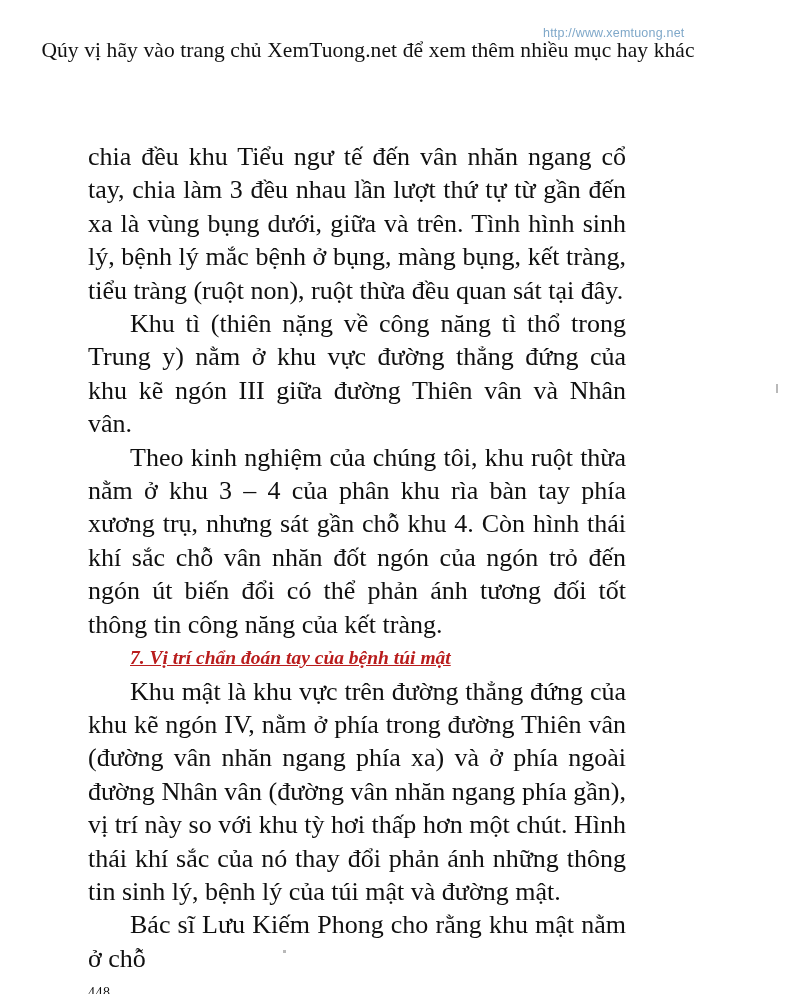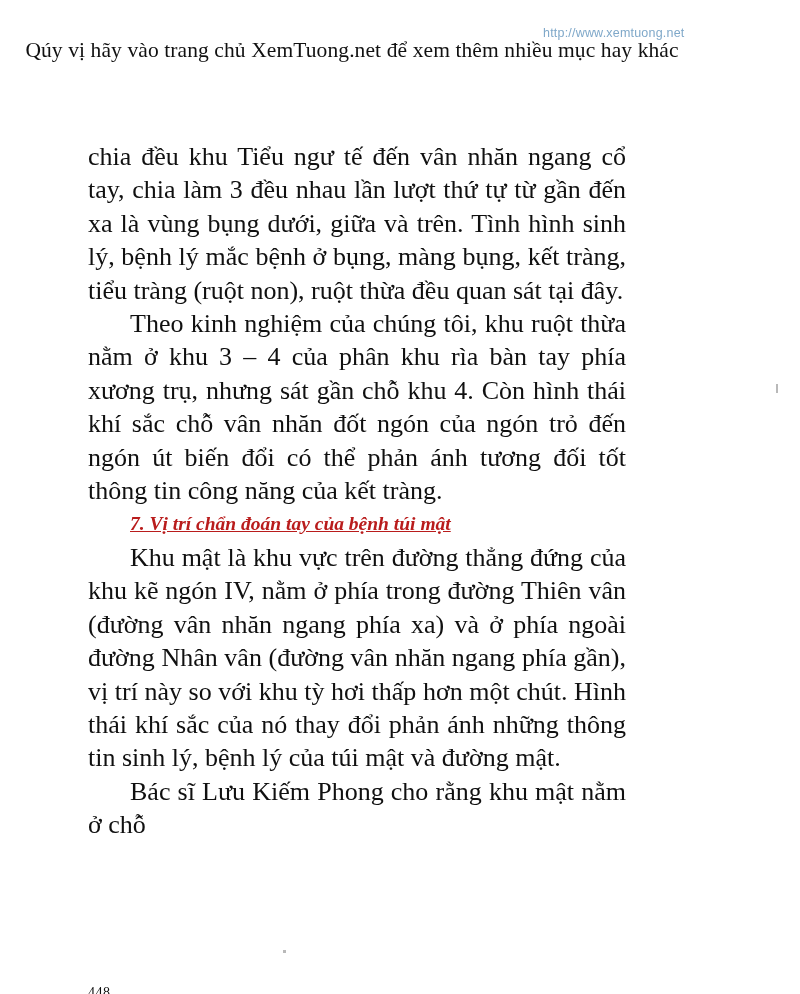--- a/index.html
+++ b/index.html
@@ -19,21 +19,21 @@
   .page {
     position: relative;
     width: 800px;
     height: 994px;
   }
 
   
   .banner {
     position: absolute;
     top: 38px;
-    left: 0;
+    left: 16px;
     width: 704px;
     text-align: center;
     white-space: nowrap;
   }
   .banner-text {
     font-family: "Liberation Serif", serif;
     font-size: 21.5px;
     color: #111111;
     letter-spacing: 0.1px;
   }
@@ -118,20 +118,21 @@
 <div class="page">
 
   <div class="banner">
     <span class="banner-text">Qúy vị hãy vào trang chủ XemTuong.net để xem thêm nhiều mục hay khác</span>
   </div>
   <div class="banner-url">http://www.xemtuong.net</div>
 
 
   <div class="content">
     <p class="para">chia đều khu Tiểu ngư tế đến vân nhăn ngang cổ tay, chia làm 3 đều nhau lần lượt thứ tự từ gần đến xa là vùng bụng dưới, giữa và trên. Tình hình sinh lý, bệnh lý mắc bệnh ở bụng, màng bụng, kết tràng, tiểu tràng (ruột non), ruột thừa đều quan sát tại đây.</p>
+    <p class="para indent">Khu tì (thiên nặng về công năng tì thổ trong Trung y) nằm ở khu vực đường thẳng đứng của khu kẽ ngón III giữa đường Thiên vân và Nhân vân.</p>
     <p class="para indent">Theo kinh nghiệm của chúng tôi, khu ruột thừa nằm ở khu 3 – 4 của phân khu rìa bàn tay phía xương trụ, nhưng sát gần chỗ khu 4. Còn hình thái khí sắc chỗ vân nhăn đốt ngón của ngón trỏ đến ngón út biến đổi có thể phản ánh tương đối tốt thông tin công năng của kết tràng.</p>
     <p class="heading">7. Vị trí chẩn đoán tay của bệnh túi mật</p>
     <p class="para indent">Khu mật là khu vực trên đường thẳng đứng của khu kẽ ngón IV, nằm ở phía trong đường Thiên vân (đường vân nhăn ngang phía xa) và ở phía ngoài đường Nhân vân (đường vân nhăn ngang phía gần), vị trí này so với khu tỳ hơi thấp hơn một chút. Hình thái khí sắc của nó thay đổi phản ánh những thông tin sinh lý, bệnh lý của túi mật và đường mật.</p>
     <p class="para indent">Bác sĩ Lưu Kiếm Phong cho rằng khu mật nằm ở chỗ</p>
   </div>
 
   <div class="speck" style="left:776px; top:384px; width:2px; height:9px;"></div>
   <div class="speck" style="left:283px; top:950px; width:3px; height:3px;"></div>
 
   <div class="page-number">448</div>

